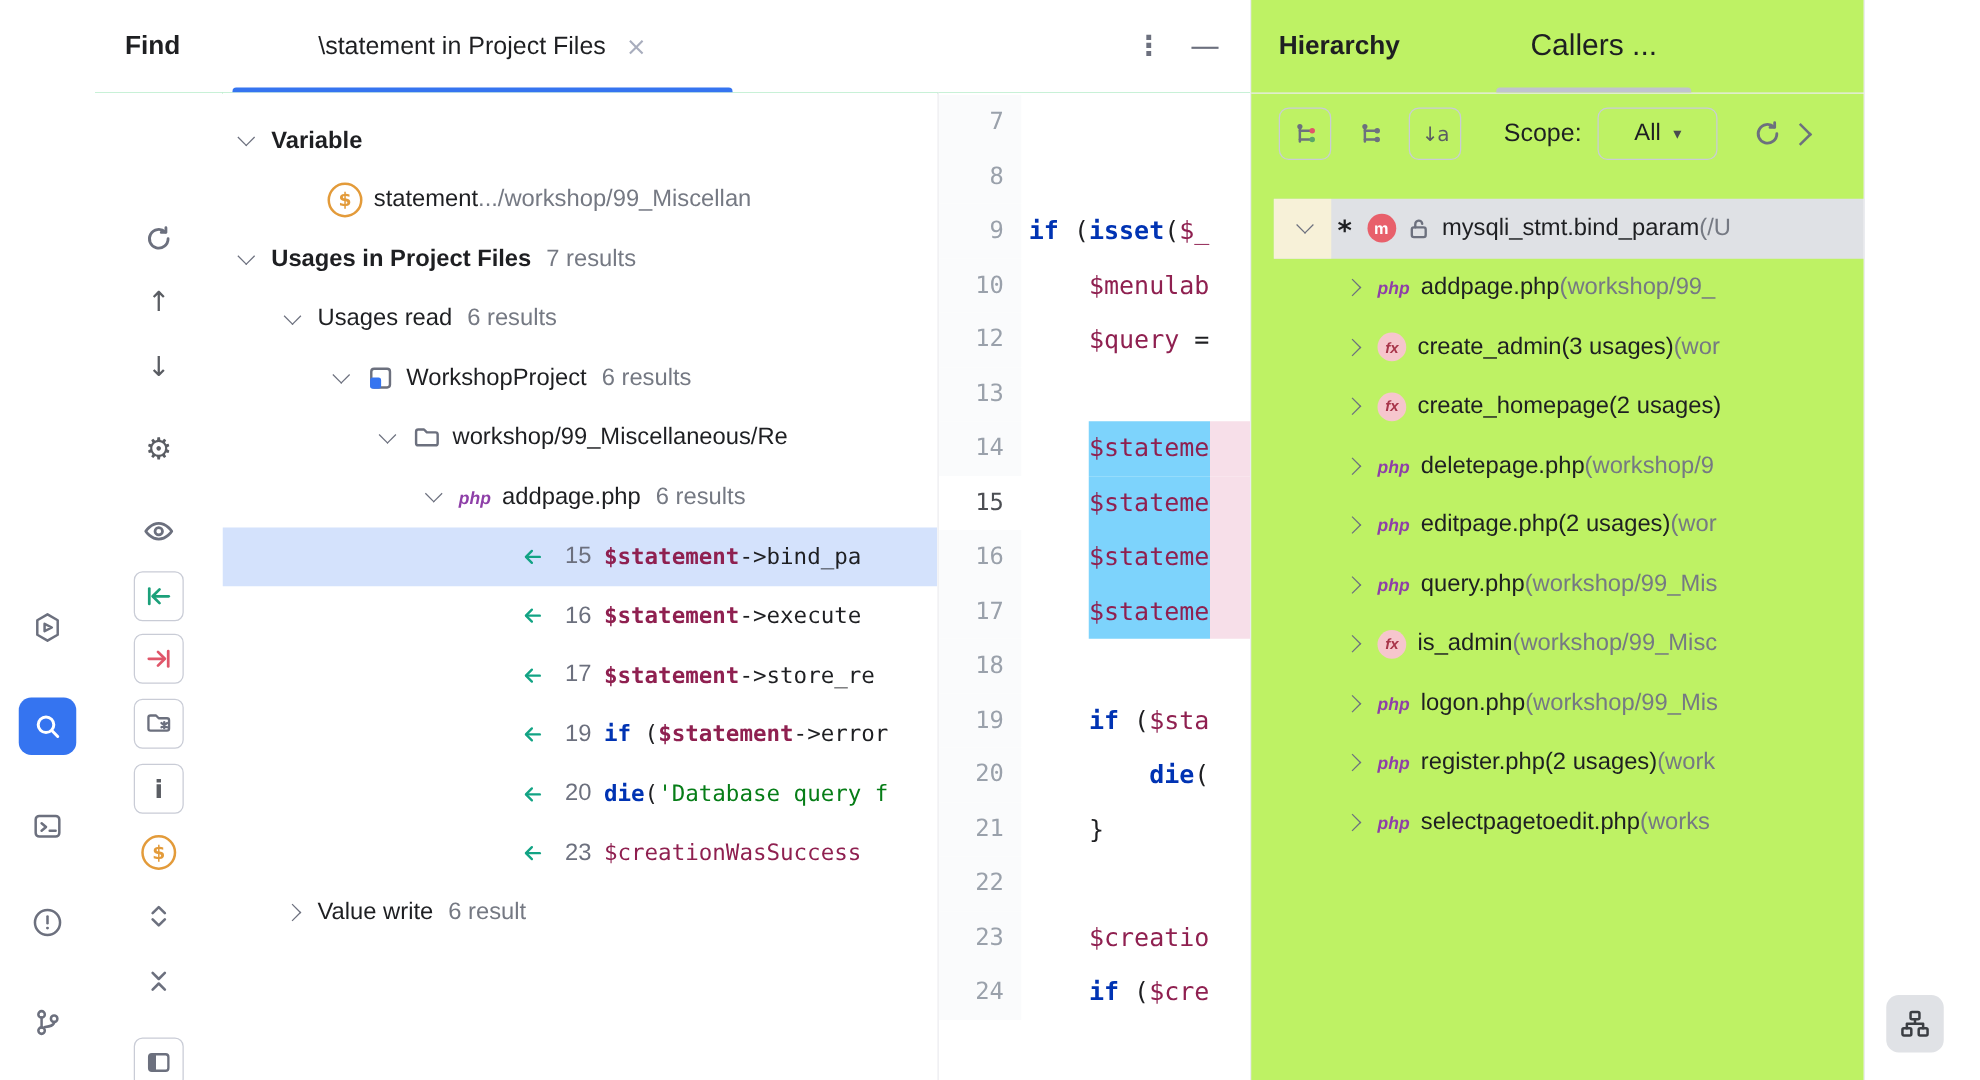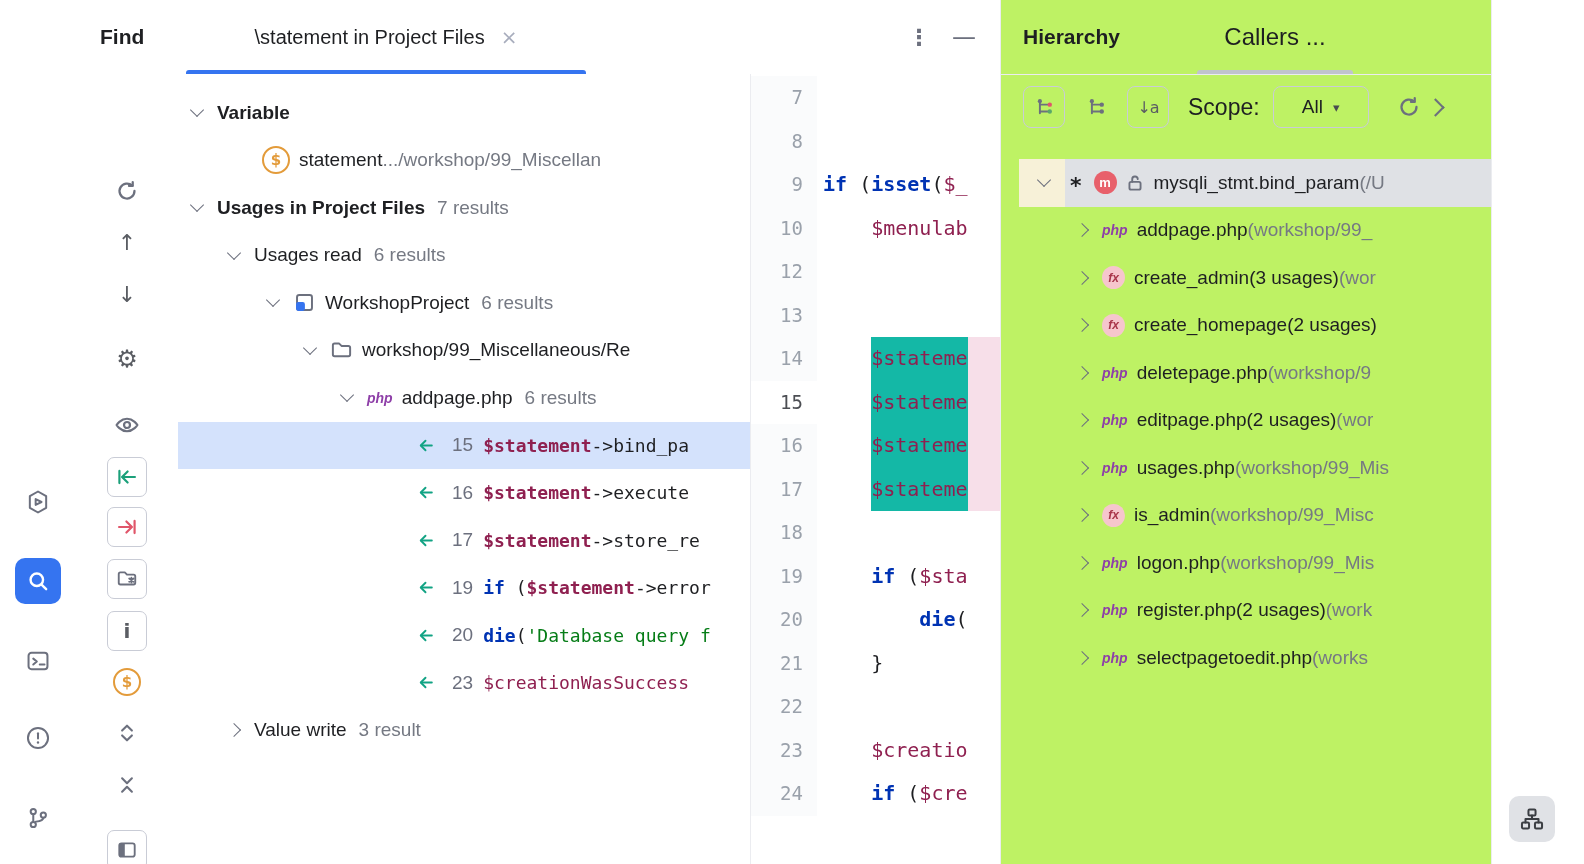--- a/index.html
+++ b/index.html
@@ -64,38 +64,38 @@
           background:#fff;overflow:hidden;padding-top:2px;box-sizing:border-box;}
   .eline{display:flex;height:43.5px;line-height:43.5px;align-items:stretch;}
   .lnum{width:66px;flex:none;text-align:right;padding-right:14px;box-sizing:border-box;color:#9aa1ab;
         font-size:19px;font-family:"DejaVu Sans Mono",monospace;background:#fafbfc;}
   .eline.cur .lnum{background:#fff;color:#4c4e53;}
   .ecode{flex:1;min-width:0;display:flex;white-space:pre;font-family:"DejaVu Sans Mono",monospace;
          font-size:20px;padding-left:6px;}
   .kw{color:#0033b3;font-weight:700;}
   .vr{color:#8f2050;}
   .pl{color:#1e1f22;}
-  .hl{background:#14b8a6;text-align:center;}
+  .hl{background:#7dd3fc;text-align:center;}
   .hlfill{flex:1;background:#f7dfe9;}
 
   
   .hier{position:absolute;left:1000px;top:0;width:491px;height:864px;border-left:1px solid #ebecf0;background:#bef264;}
   .hier-header{position:relative;height:74px;border-bottom:1px solid #ebecf0;}
   .hier-title{position:absolute;left:22px;top:0;height:74px;display:flex;align-items:center;
               font-size:21px;font-weight:700;}
   .hier-tab{position:absolute;left:196px;top:0;width:156px;height:74px;display:flex;align-items:center;
             justify-content:center;font-size:24px;cursor:pointer;}
   .hier-underline{position:absolute;left:196px;bottom:0;width:156px;height:4px;background:#c0c4cd;border-radius:3px 3px 0 0;}
   .hier-toolbar{display:flex;align-items:center;height:64px;padding-left:22px;}
   .hbtn{width:40px;height:40px;border-radius:8px;display:flex;align-items:center;justify-content:center;
         flex:none;cursor:pointer;color:#5a5d63;}
   .hbtn.boxed{border:1.5px solid #c9ccd6;}
   .hbtn + .hbtn{margin-left:11px;}
   .sortglyph{font-size:16px;color:#5a5d63;letter-spacing:-1px;}
-  .scope-label{font-size:23px;margin-left:19px;color:#1e1f22;text-align:right;}
+  .scope-label{font-size:20px;margin-left:34px;color:#1e1f22;text-align:right;}
   .scope-select{margin-left:13px;width:94px;height:40px;border:1.6px solid #c9ccd6;border-radius:8px;
                 display:flex;align-items:center;justify-content:center;gap:10px;font-size:19px;cursor:pointer;flex:none;}
   .scope-select .dd{font-size:13px;color:#494b50;}
   .hier-refresh{margin-left:20px;}
   .hier-expand{margin-left:auto;margin-right:30px;cursor:pointer;}
   .hier-tree{padding-top:20px;overflow:hidden;}
   .hrow{display:flex;align-items:center;height:47.5px;margin-left:18px;white-space:nowrap;overflow:hidden;
         font-size:19px;cursor:pointer;position:relative;}
   .hrow.root{background:#dfe1e5;}
   .hrow.root .flag{position:absolute;left:0;top:0;width:46px;height:100%;background:#f7f1d8;}
@@ -364,21 +364,21 @@
           <path d="M9 4.5L4.5 9 9 13.5"></path>
         </svg>
       </span>
     <span class="uline">23</span>
     <span class="ucode"><span class="var">$creationWasSuccess</span></span>
   </div>
 
   <div class="frow" style="padding-left:51px">
     <span class="chv right"></span>
     <span class="lbl">Value write</span>
-    <span class="cnt">3 result</span>
+    <span class="cnt">6 result</span>
   </div>
 </div>
 
 <div class="editor">
   <div class="eline">
       <span class="lnum">7</span>
       <span class="ecode"></span>
     </div>
   <div class="eline">
       <span class="lnum">8</span>
@@ -387,20 +387,21 @@
   <div class="eline">
       <span class="lnum">9</span>
       <span class="ecode"><span class="kw">if </span><span class="pl">(</span><span class="kw">isset</span><span class="pl">(</span><span class="vr">$_</span></span>
     </div>
   <div class="eline">
       <span class="lnum">10</span>
       <span class="ecode"><span class="pl">    </span><span class="vr">$menulab</span></span>
     </div>
   <div class="eline">
       <span class="lnum">12</span>
+      <span class="ecode"><span class="pl">    </span><span class="vr">$query</span><span class="pl"> =</span></span>
     </div>
   <div class="eline">
       <span class="lnum">13</span>
       <span class="ecode"></span>
     </div>
   <div class="eline">
       <span class="lnum">14</span>
       <span class="ecode"><span class="pl">    </span><span class="vr hl">$stateme</span><span class="hlfill"></span></span>
     </div>
   <div class="eline cur">
@@ -537,21 +538,21 @@
     <div class="hrow child">
       <span class="chv right"></span>
       <span class="phpicon">php</span>
       <span class="hname">editpage.php</span>
       <span class="husage">(2 usages)</span>
       <span class="hpath"> (wor</span>
     </div>
     <div class="hrow child">
       <span class="chv right"></span>
       <span class="phpicon">php</span>
-      <span class="hname">usages.php</span>
+      <span class="hname">query.php</span>
       <span class="husage"></span>
       <span class="hpath"> (workshop/99_Mis</span>
     </div>
     <div class="hrow child">
       <span class="chv right"></span>
       <span class="fxicon">fx</span>
       <span class="hname">is_admin</span>
       <span class="husage"></span>
       <span class="hpath"> (workshop/99_Misc</span>
     </div>

